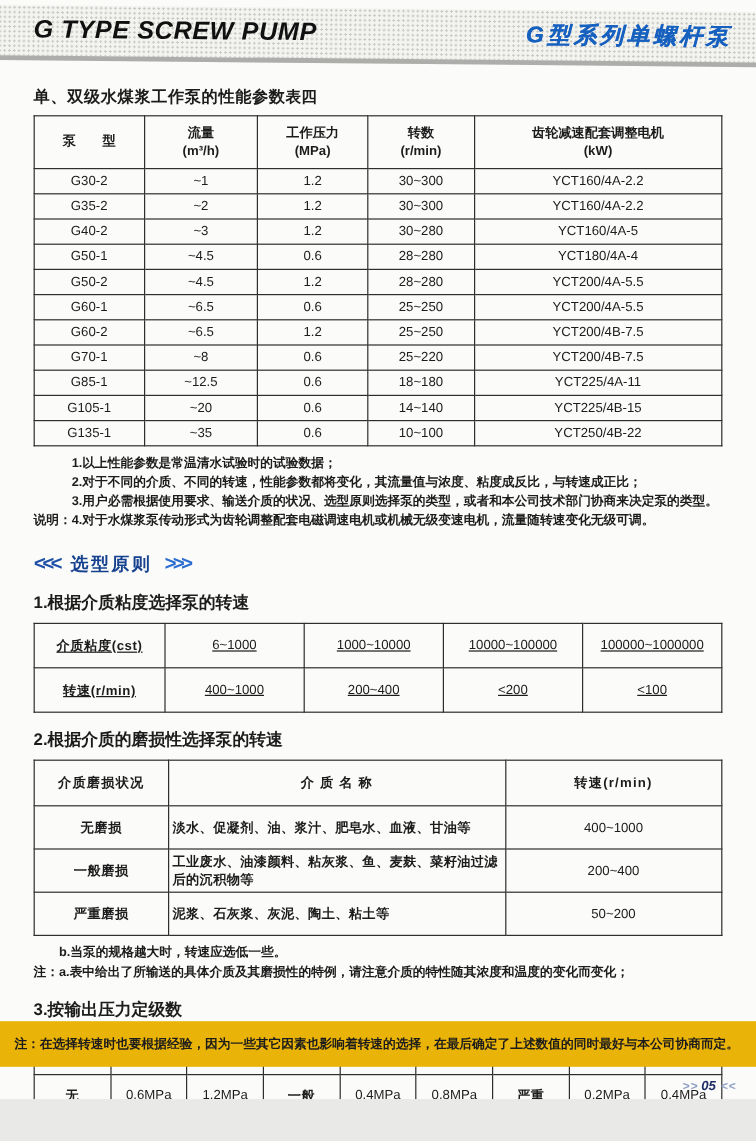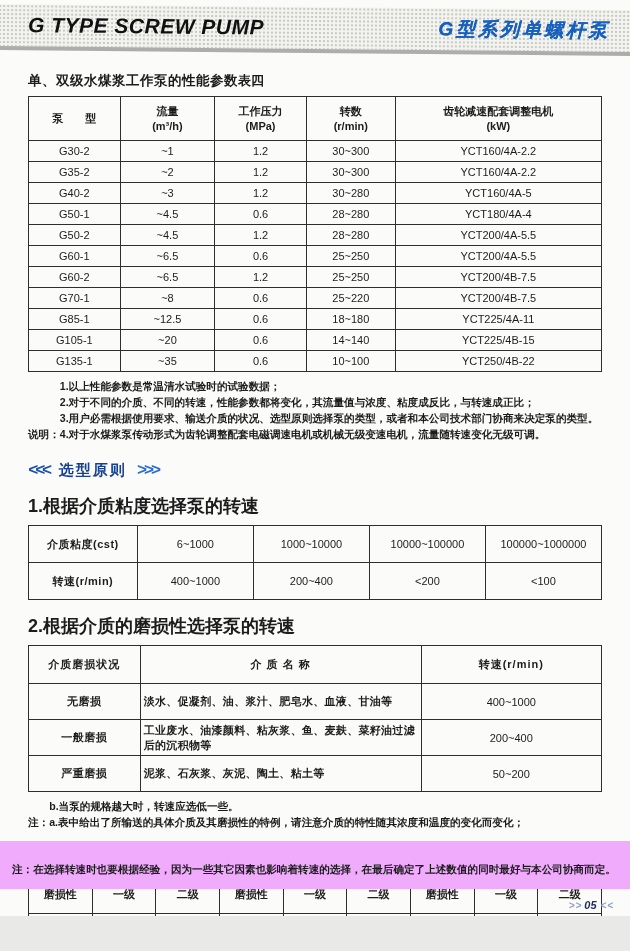--- a/index.html
+++ b/index.html
@@ -57,45 +57,45 @@
   .notes-label { white-space:nowrap; }
   .notes-lines { flex:1; }
 
   
   .sel-header { margin-top:18px; display:flex; align-items:center; }
   .chev { font-size:17px; font-weight:bold; font-style:italic; letter-spacing:-3px; color:#2b6cd1; }
   .chev.left  { color:#1d4fa8; margin-right:10px; }
   .chev.right { color:#2b6cd1; margin-left:10px; }
   .sel-title { font-size:15px; font-weight:bold; color:#16418f; letter-spacing:2px; }
 
-  .sub-heading { font-size:18px; font-weight:bold; margin-top:14px; }
-
-  
-  #visc-table { margin-top:7px; }
+  .sub-heading { font-size:14px; font-weight:bold; margin-top:14px; }
+
+  
+  #visc-table { margin-top:7px;text-decoration:underline; }
   #visc-table td { height:37px; }
 
   
   #abr-table { margin-top:7px; }
   #abr-table thead th { height:38px; letter-spacing:1px; }
   #abr-table tbody td { height:36px; }
 
   
   #press-table { margin-top:7px; }
   #press-table thead th { height:37px; }
   #press-table tbody td { height:36px; }
 
   .rowhead { font-weight:bold; letter-spacing:0.5px; }
   .media { text-align:left; font-weight:bold; letter-spacing:0.3px; }
   .num { font-weight:normal; }
   .model { font-weight:normal; }
 
   
   .footer-bar {
-    position:absolute; left:0; right:0; bottom:27px; background:#f0abfc;
-    padding:22px 12px 12px 12px; font-size:10.6px; font-weight:bold;
+    position:absolute; left:0; right:0; bottom:27px; background:#eab308;
+    padding:12px 12px 12px 12px; font-size:10.6px; font-weight:bold;
   }
   .pager {
     position:absolute; right:18px; bottom:5px; font-size:11px; font-weight:bold;
     color:#1d2d66; display:flex; align-items:center; gap:4px;
   }
   .pager .pchev { color:#8fa0c6; font-style:italic; letter-spacing:-1px; font-size:10px; }
   .pager .pnum { color:#1d2d66; font-style:italic; }
 </style>
 </head>
 <body>

